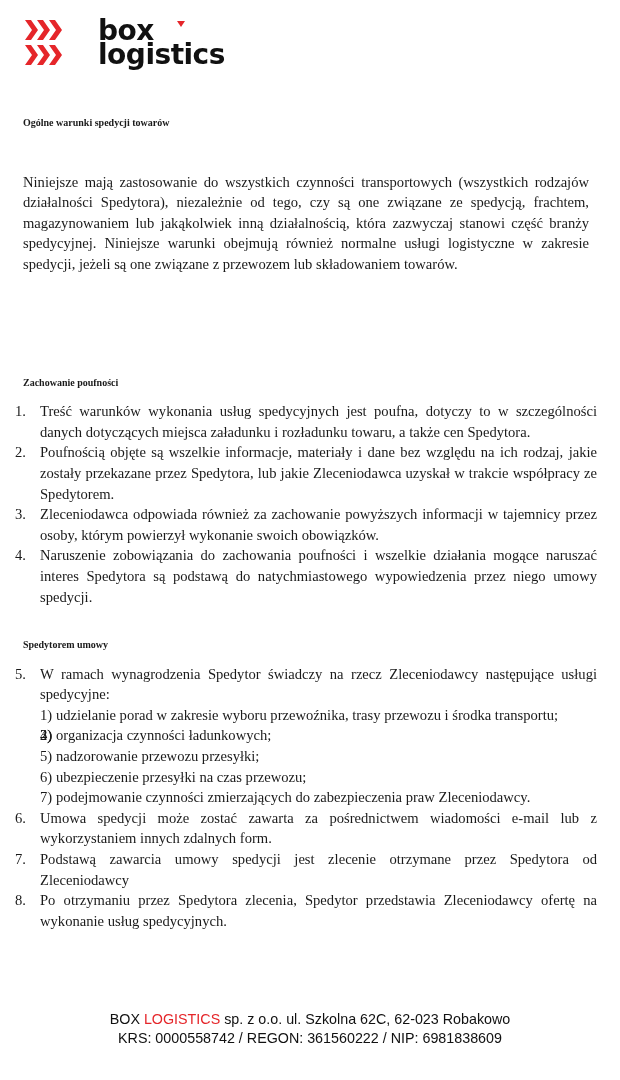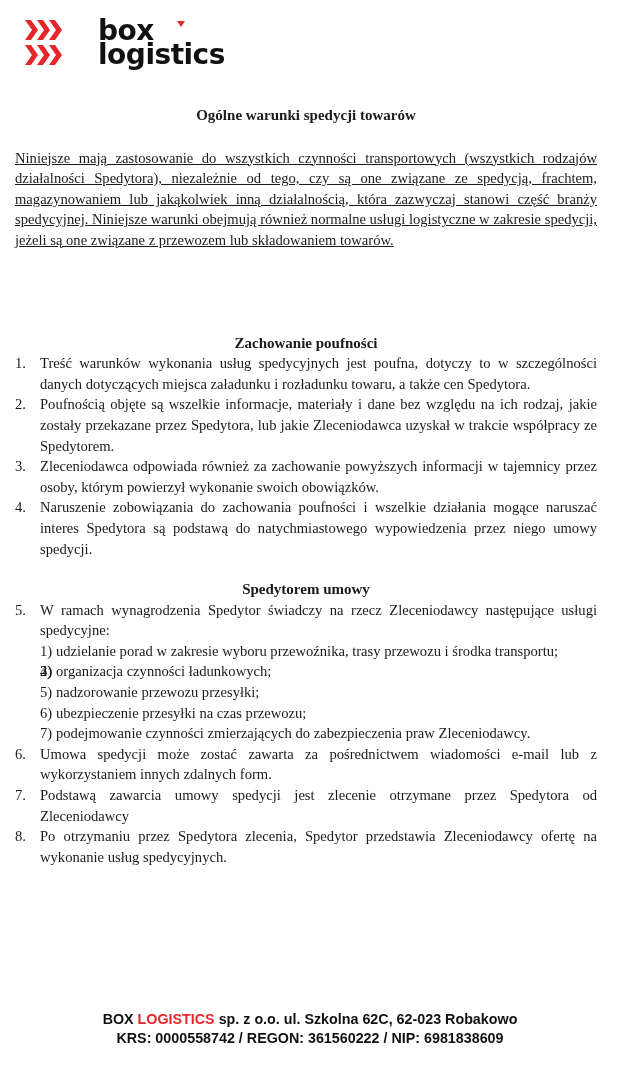--- a/index.html
+++ b/index.html
@@ -8,34 +8,34 @@
   .logo { position: absolute; left: 25px; top: 17px; height: 52px; display: flex; align-items: center; }
   .logo-mark { width: 40px; height: 50px; }
   .logo-text { margin-left: 33px; font-family: "DejaVu Sans", "Liberation Sans", sans-serif;
                font-weight: bold; font-size: 28px; line-height: 24px; color: #111; letter-spacing: -0.5px; }
   .logo-text .l1 { position: relative; display: block; }
   .logo-text .l2 { display: block; }
   .logo-dot { position: absolute; width: 0; height: 0; border-left: 4px solid transparent;
               border-right: 4px solid transparent; border-top: 6px solid #e5262a; left: 79px; top: 2px; }
 
   .doc { position: absolute; left: 15px; top: 105px; width: 582px; font-size: 14.6px; line-height: 20.6px; }
-  .h { text-align: center; font-weight: bold; font-size: 15px; margin: 0; }
-  .p { text-align: justify; margin: 0; text-decoration: underline; }
+  .h { font-weight: bold; font-size: 10px; margin: 8px; }
+  .p { text-align: justify; margin: 8px; }
   .gap-title { height: 22px; }
   .gap-par { height: 21px; }
   .gap-sec { height: 40px; }
   .gap-sec2 { height: 20px; }
   .ol { margin: 0; padding: 0; list-style: none; }
   .li { position: relative; padding-left: 25px; text-align: justify; }
   .li .num { position: absolute; left: 0; top: 0; }
   .sub { position: relative; padding-left: 41px; }
   .sub .snum { position: absolute; left: 25px; top: 0; }
 
   .footer { position: absolute; left: 0; width: 620px; top: 1010px; text-align: center;
-            font-family: "Liberation Sans", "DejaVu Sans", sans-serif; font-weight: bold;
+            font-family: "Liberation Sans", "DejaVu Sans", sans-serif; font-weight: normal;
             font-size: 14.3px; line-height: 19px; color: #111; }
   .footer .red { color: #e5262a; }
 </style>
 </head>
 <body>
 
 <div class="logo">
   <svg class="logo-mark" viewBox="0 0 40 50">
     <g fill="#e5262a">
       <polygon points="0,2 6,2 13,12 6,22 0,22 7,12"></polygon>

